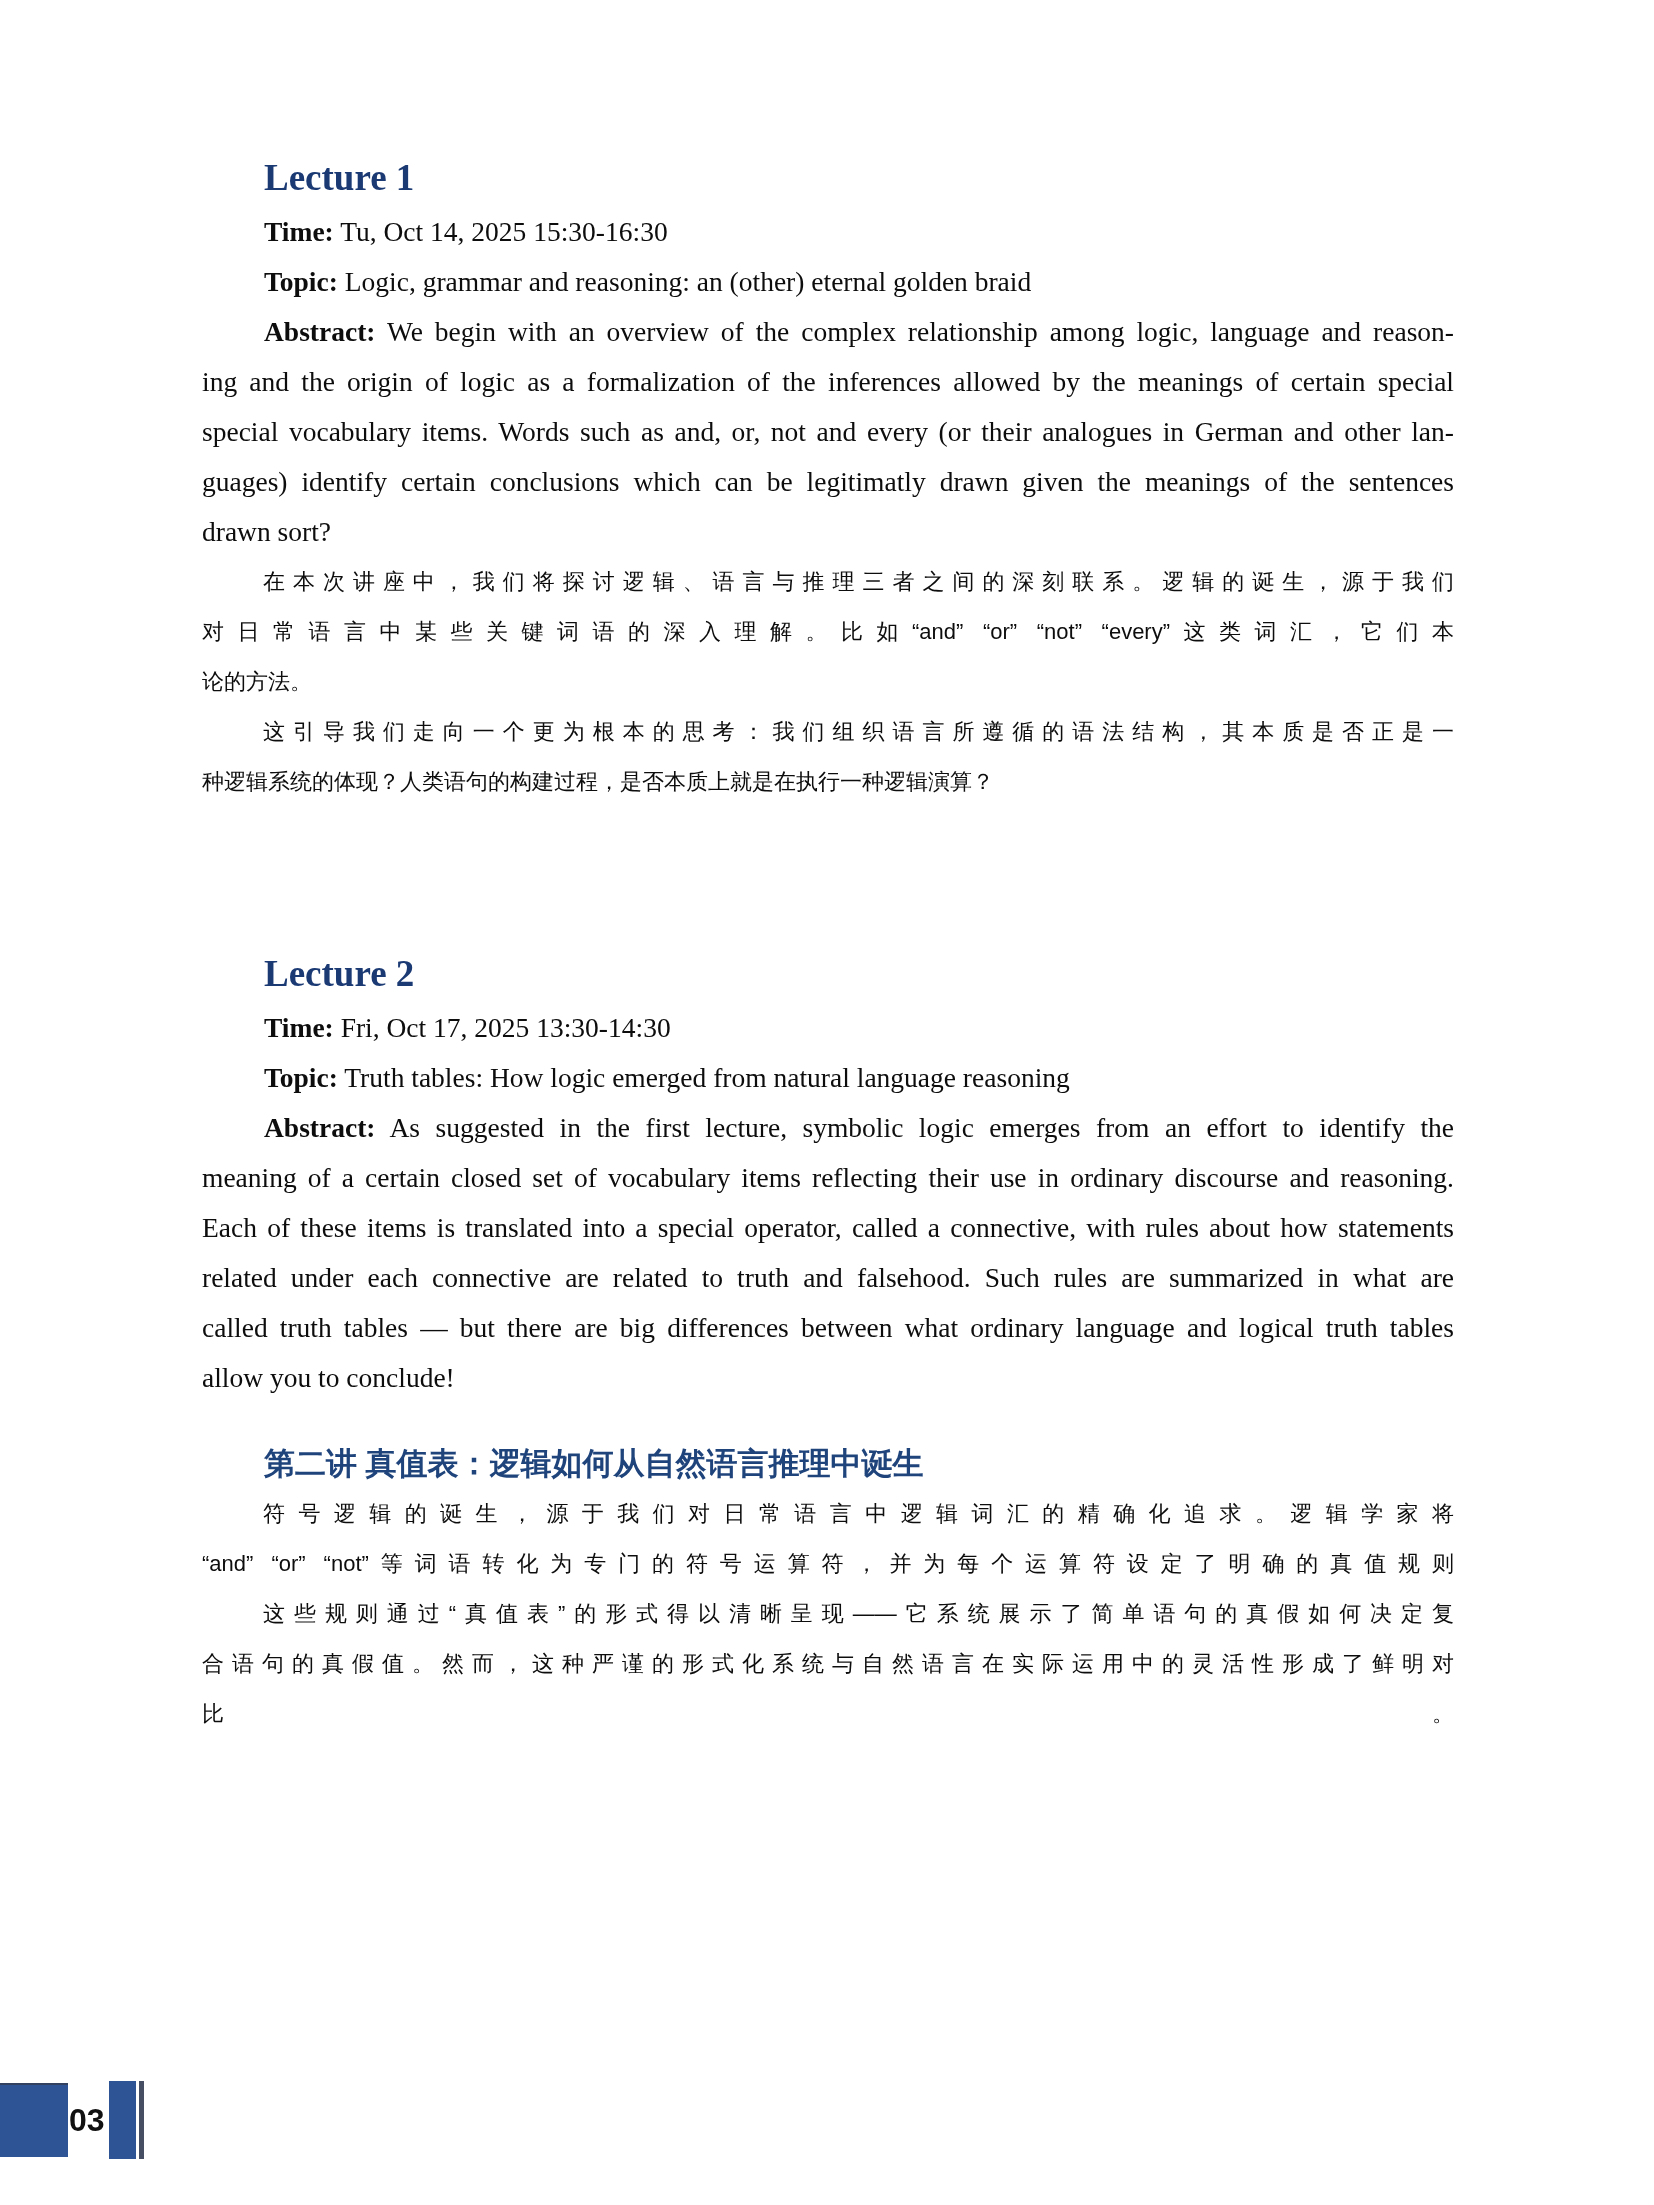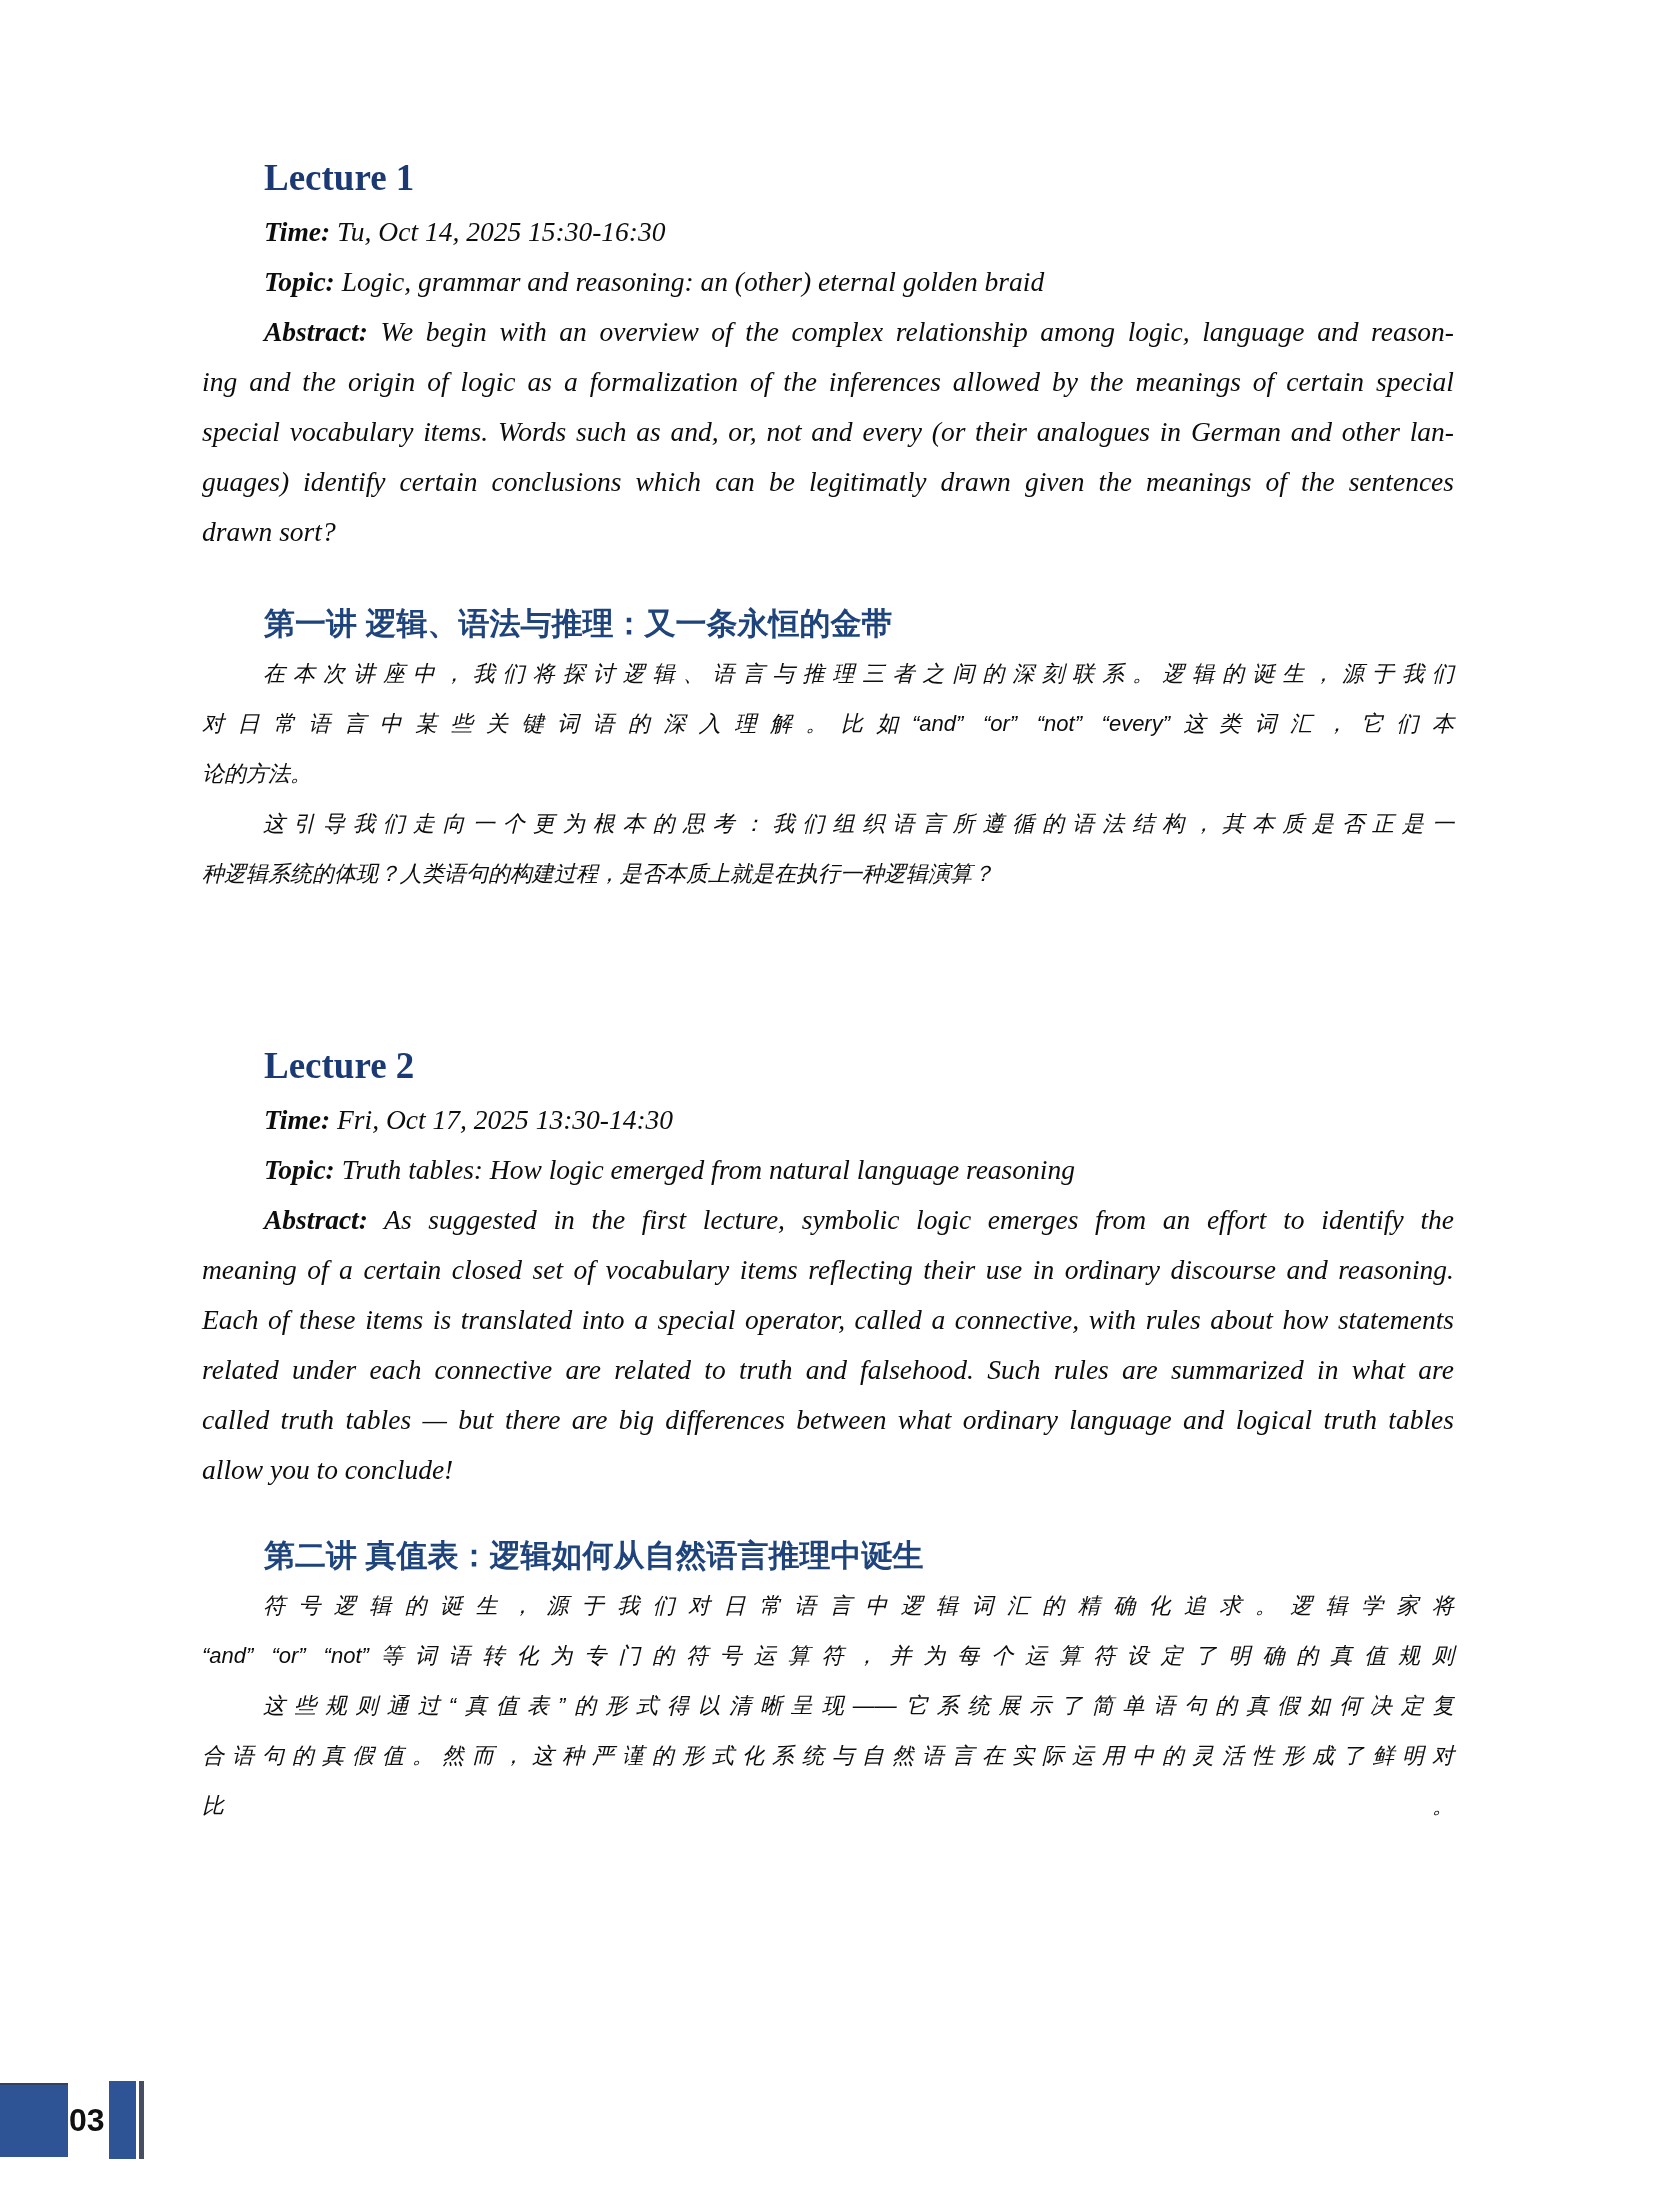--- a/index.html
+++ b/index.html
@@ -29,21 +29,20 @@
     font-weight:bold;
     font-size:37px;
     line-height:58px;
     color:var(--heading_blue);
     margin-left:62px;
   }
   .line{
     font-size:27.5px;
     line-height:50px;
     white-space:normal;
-    font-style:italic;
   }
   .en{font-family:"Liberation Serif", serif;}
   .b{font-weight:bold;}
   .indent{text-indent:62px;}
   .jl{text-align:justify;text-align-last:justify;text-justify:inter-character;}
   .cn-heading{
     font-family:"Liberation Sans", sans-serif;
     font-weight:bold;
     font-size:31px;
     line-height:50px;
@@ -125,21 +124,20 @@
         <span class="b" style="margin-left:62px">Abstract:</span>
         <span>We begin with an overview of the complex relationship among logic, language and reason-</span>
       </div>
       <div class="line en jl">ing and the origin of logic as a formalization of the inferences allowed by the meanings of certain special</div>
       <div class="line en jl">special vocabulary items. Words such as and, or, not and every (or their analogues in German and other lan-</div>
       <div class="line en jl">guages) identify certain conclusions which can be legitimatly drawn given the meanings of the sentences</div>
       <div class="line en">drawn sort?</div>
     </div>
 
     <div class="cn">
-      <h2 class="cn-heading">第一讲 逻辑、语法与推理：又一条永恒的金带</h2>
       <div class="line jl indent">在本次讲座中，我们将探讨逻辑、语言与推理三者之间的深刻联系。逻辑的诞生，源于我们</div>
       <div class="line jl">对日常语言中某些关键词语的深入理解。比如“and” “or” “not” “every”这类词汇，它们本</div>
       <div class="line">论的方法。</div>
       <div class="line jl indent">这引导我们走向一个更为根本的思考：我们组织语言所遵循的语法结构，其本质是否正是一</div>
       <div class="line">种逻辑系统的体现？人类语句的构建过程，是否本质上就是在执行一种逻辑演算？</div>
     </div>
   </section>
 
   <section class="lec2">
     <h1 class="lecture-title">Lecture 2</h1>

